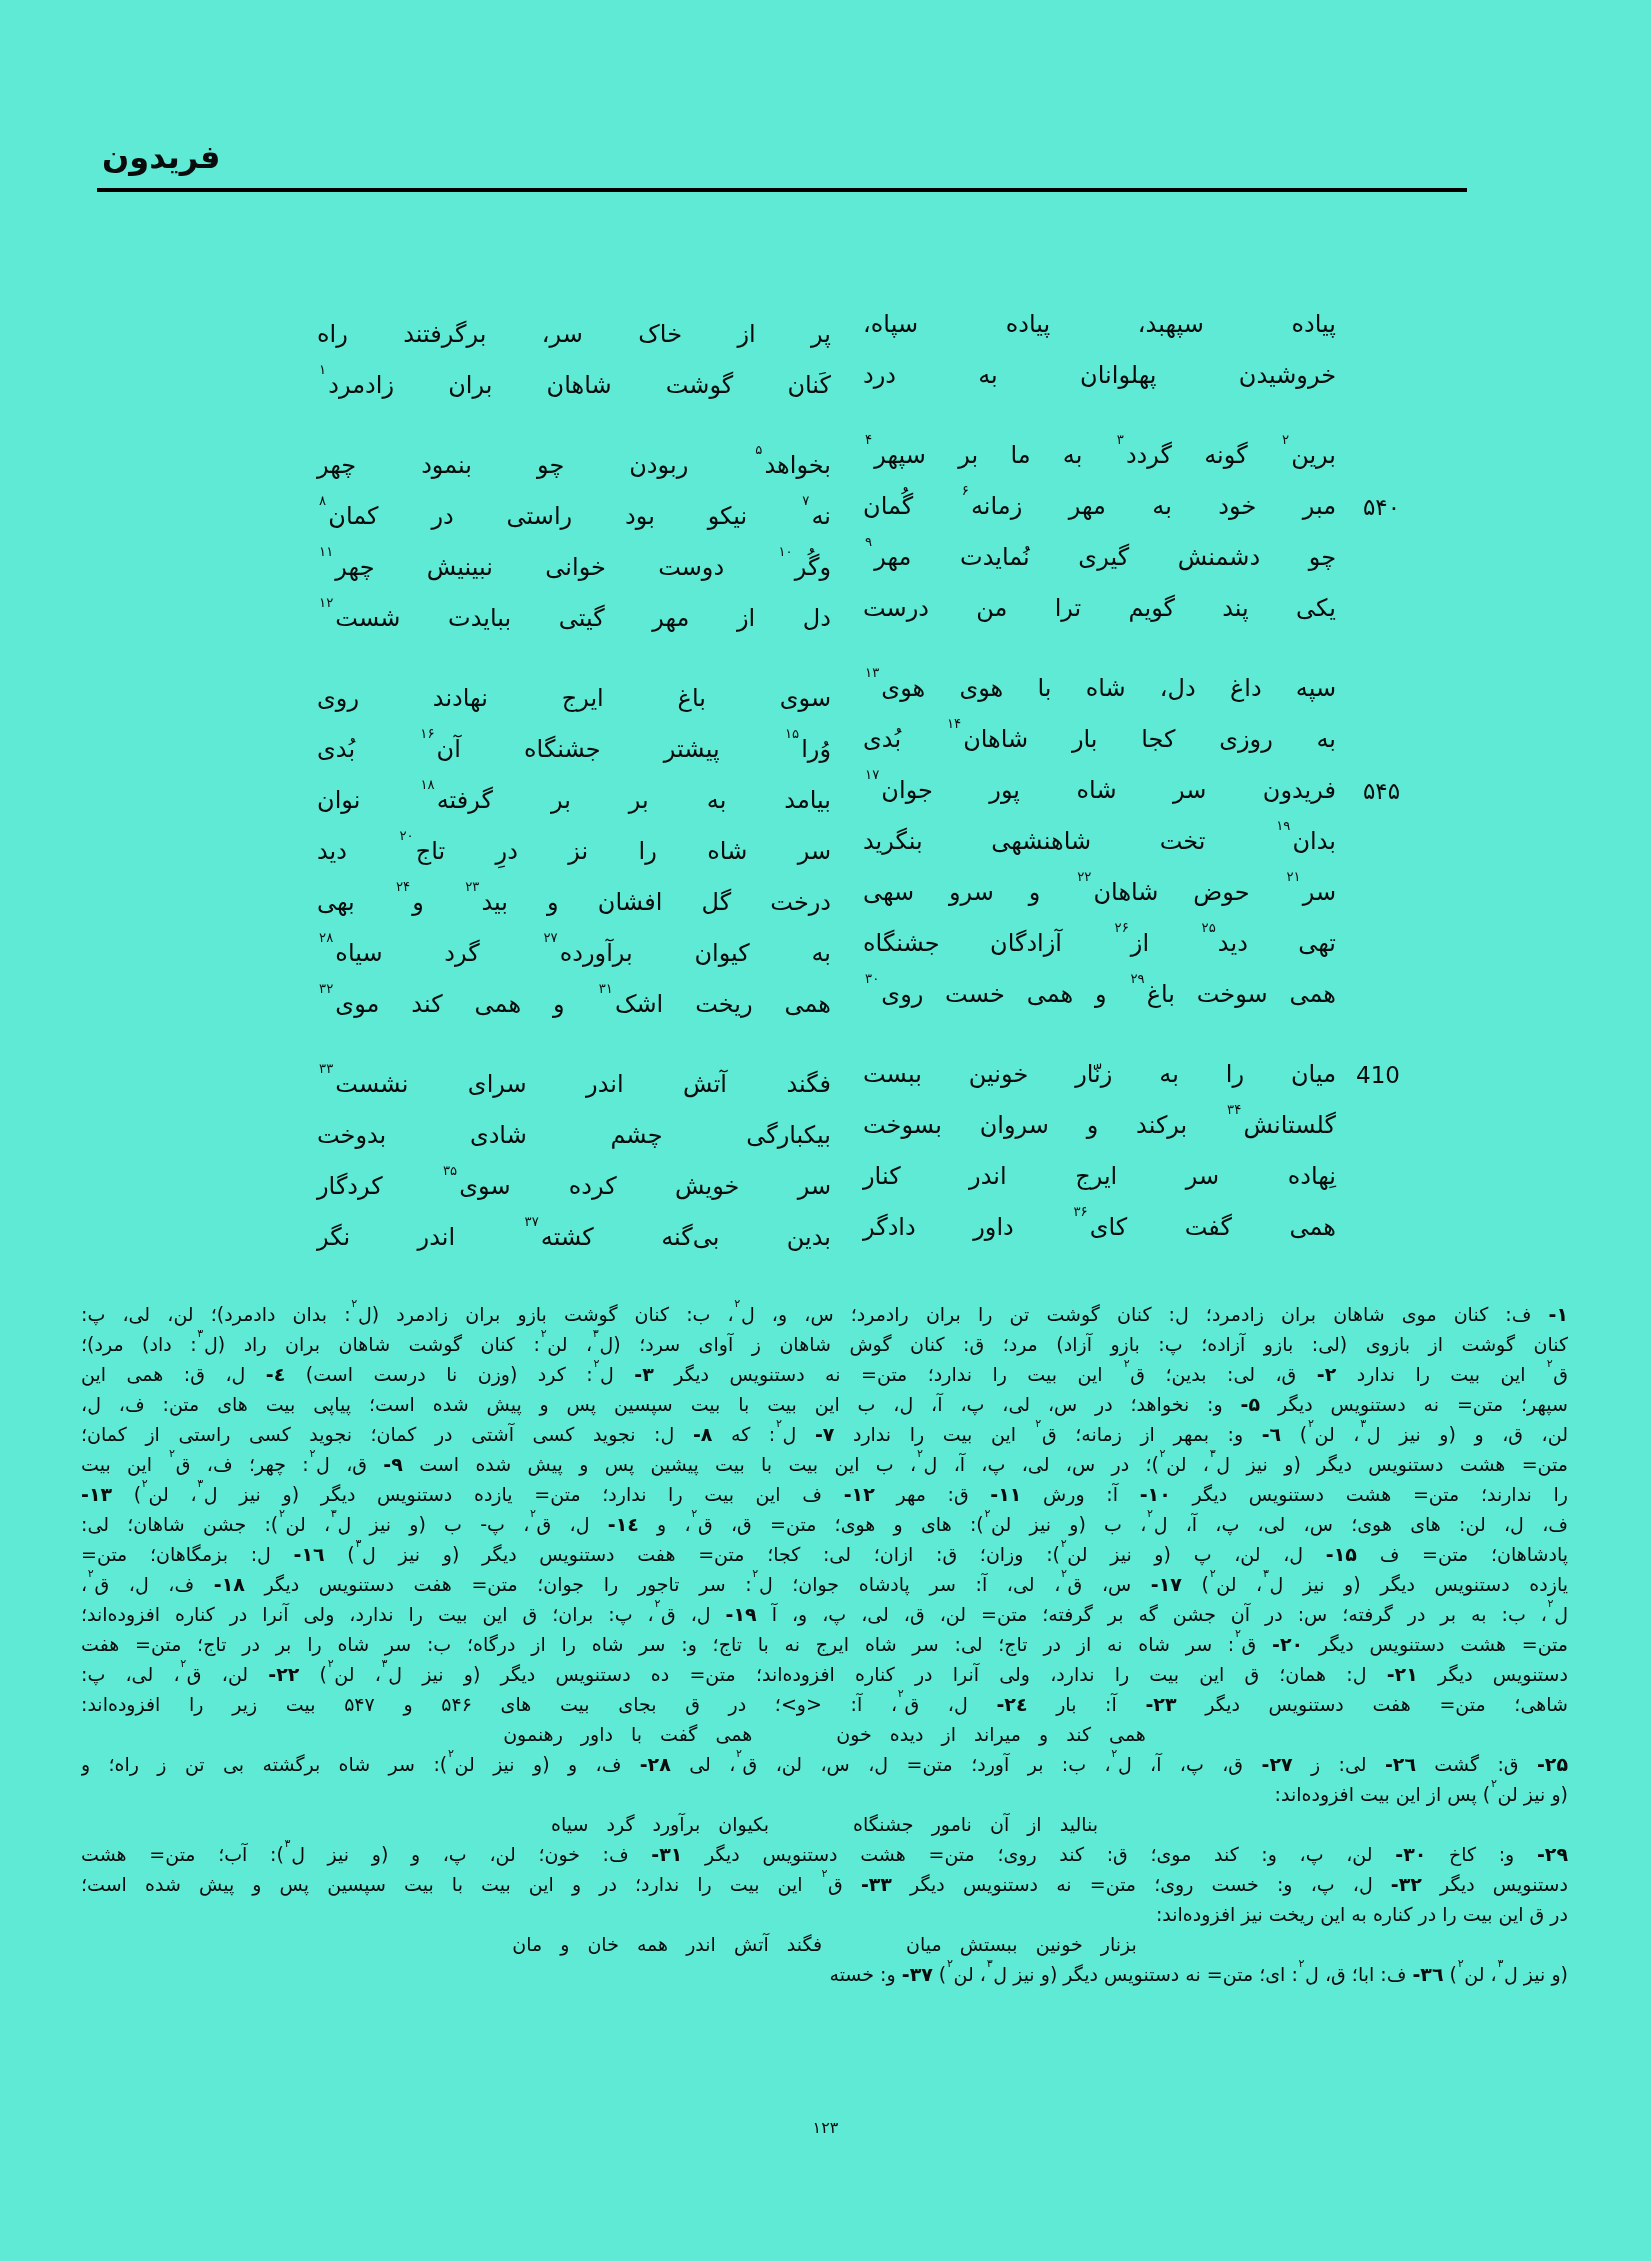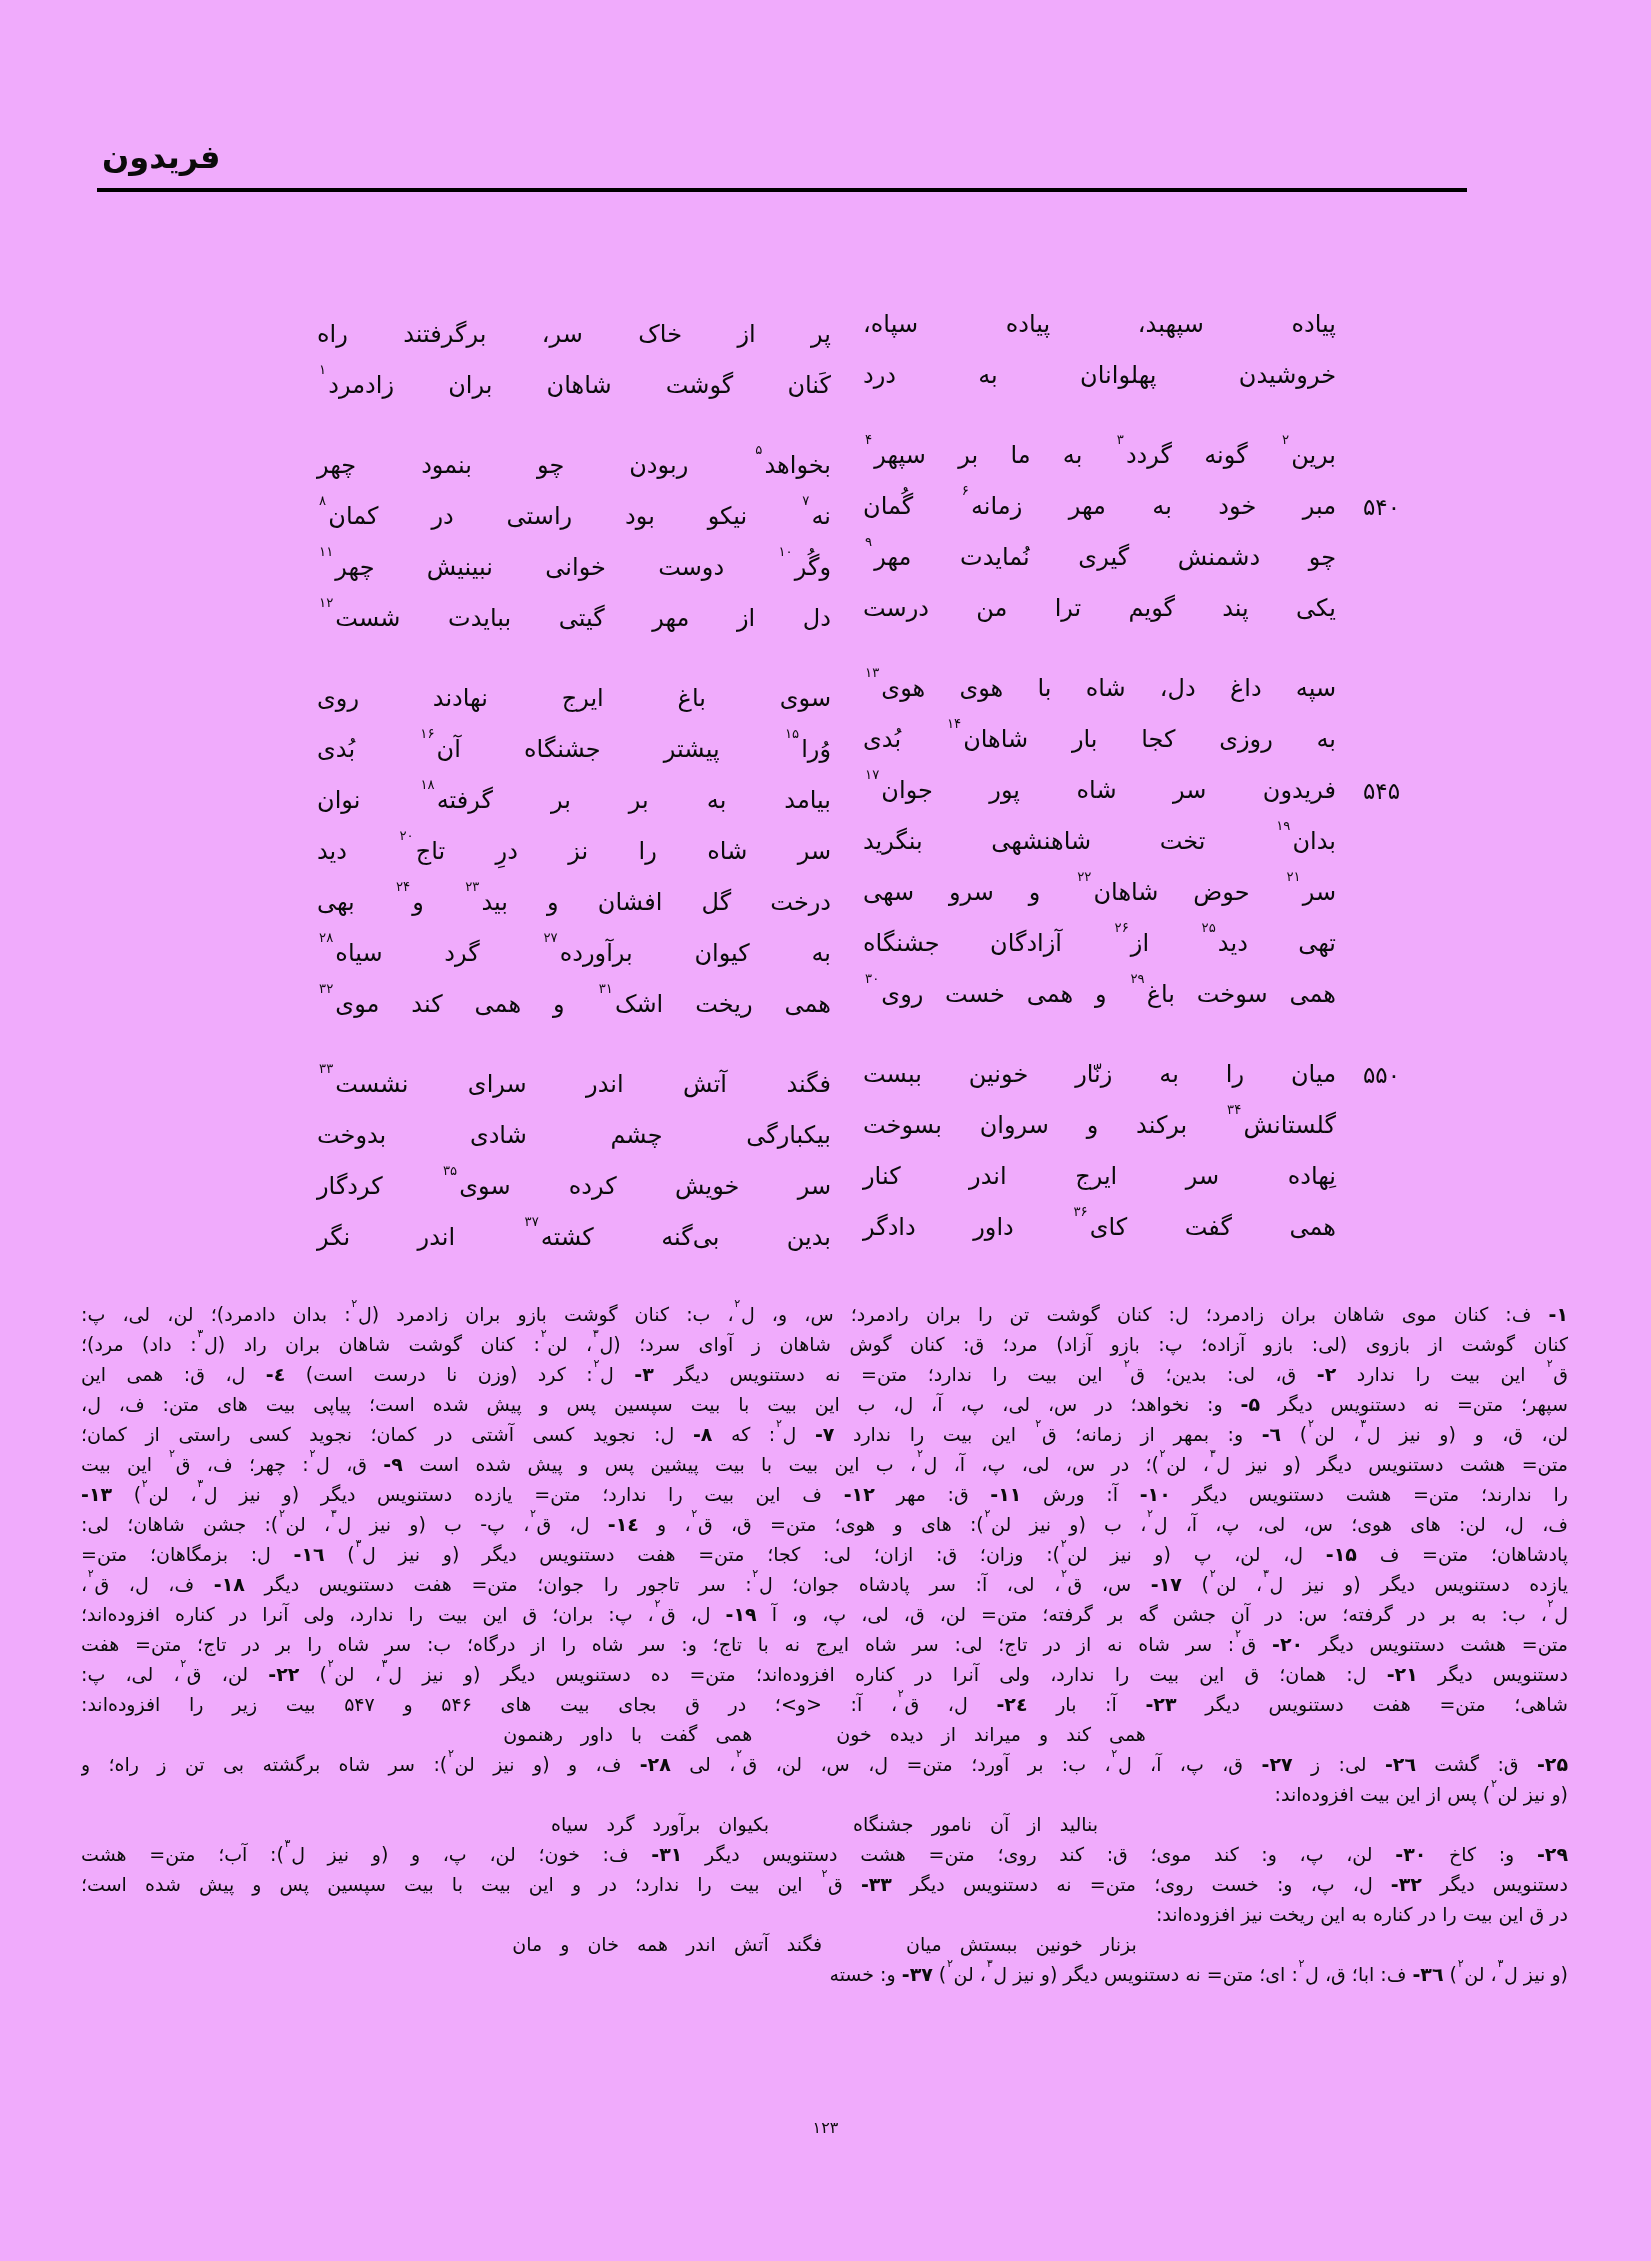--- a/index.html
+++ b/index.html
@@ -1,19 +1,19 @@
 <!DOCTYPE html>
 <html lang="fa" dir="rtl" style="font-size:11px"><head>
 <meta charset="utf-8">
 <style>
   html,body{margin:0;padding:0;background:#ffffff;}
   .page{
     position:relative;
     width:1651px;height:2261px;
-    background:#f0abfc;
+    background:#5eead4;
     color:#0b0b0b;
     font-family:"DejaVu Sans", sans-serif;
     overflow:hidden;
     direction:rtl;
   }
   
   .chapter-title{
     position:absolute;left:102px;top:138px;
     font-size:32px;font-weight:bold;
     direction:rtl;
@@ -148,21 +148,21 @@
           <span class="hemi left">به کیوان برآورده<sup>۲۷</sup> گرد سیاه<sup>۲۸</sup></span>
         </div>
         <div class="couplet">
           <span class="vnum"></span>
           <span class="hemi right">همی سوخت باغ<sup>۲۹</sup> و همی خست روی<sup>۳۰</sup></span>
           <span class="hemi left">همی ریخت اشک<sup>۳۱</sup> و همی کند موی<sup>۳۲</sup></span>
         </div>
       </div>
       <div class="stanza">
         <div class="couplet">
-          <span class="vnum">۵۵۰</span>
+          <span class="vnum">410</span>
           <span class="hemi right">میان را به زنّار خونین ببست</span>
           <span class="hemi left">فگند آتش اندر سرای نشست<sup>۳۳</sup></span>
         </div>
         <div class="couplet">
           <span class="vnum"></span>
           <span class="hemi right">گلستانش<sup>۳۴</sup> برکند و سروان بسوخت</span>
           <span class="hemi left">بیکبارگی چشم شادی بدوخت</span>
         </div>
         <div class="couplet">
           <span class="vnum"></span>

